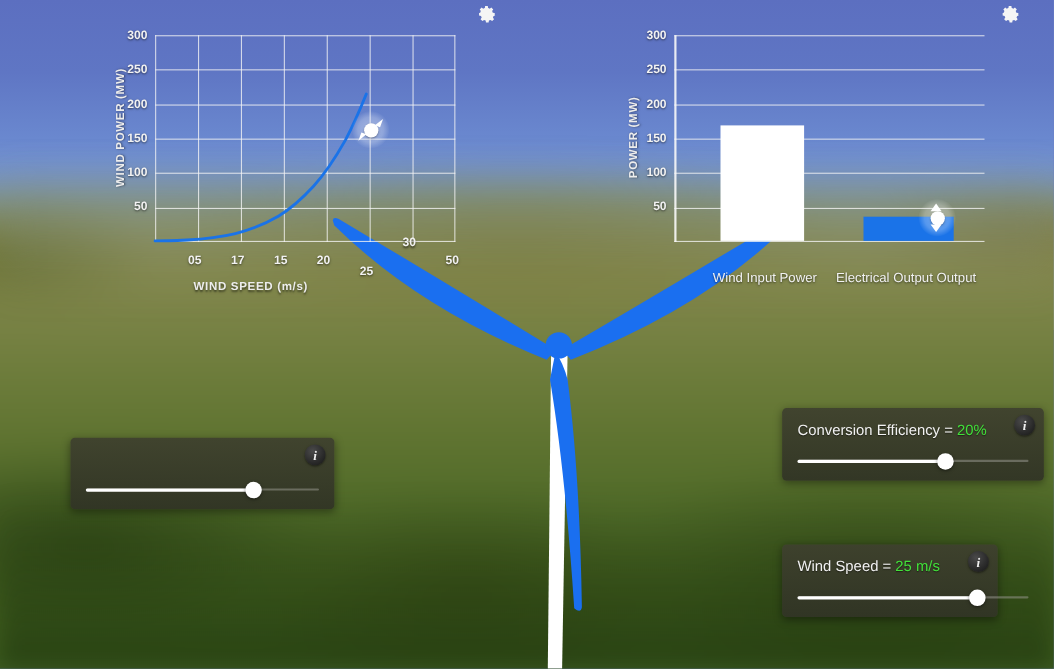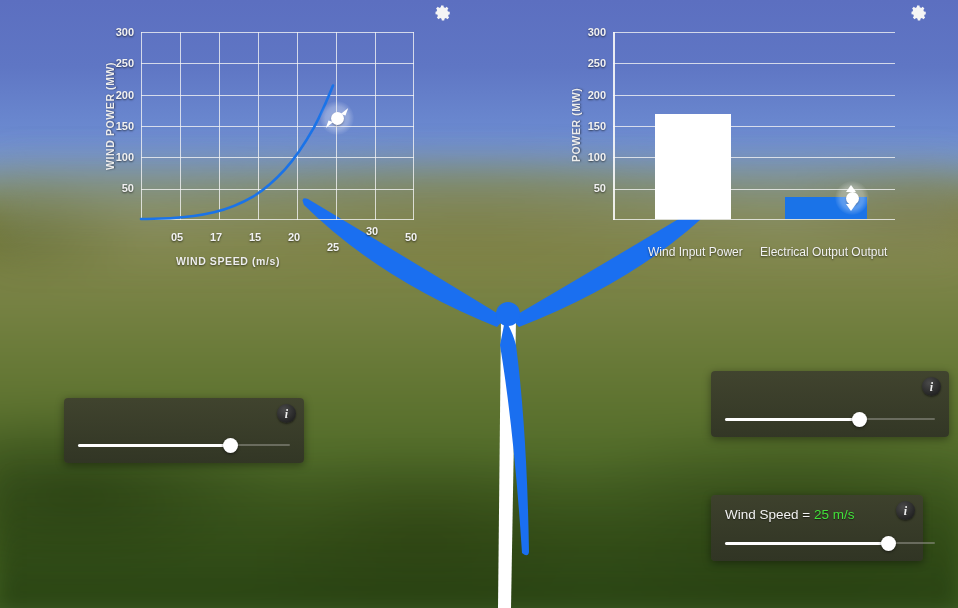--- a/index.html
+++ b/index.html
@@ -206,21 +206,21 @@
                C 155 125.3, 164 111.3, 173 95.4
                C 180 82.3, 186 68.4, 192 53.5" fill="none" stroke="#1a73e8" stroke-width="2.6" stroke-linecap="round"></path>
     </svg>
   </div>
 
   <div class="tick" style="left:171px; top:231px;">05</div>
   <div class="tick" style="left:210px; top:231px;">17</div>
   <div class="tick" style="left:249px; top:231px;">15</div>
   <div class="tick" style="left:288px; top:231px;">20</div>
   <div class="tick" style="left:327px; top:241px;">25</div>
-  <div class="tick" style="left:366px; top:225px;">30</div>
+  <div class="tick" style="left:366px; top:215px;">30</div>
   <div class="tick" style="left:405px; top:231px;">50</div>
 
   <div class="axis-label" style="left:228px; top:255px; transform:translateX(-50%);">WIND SPEED (m/s)</div>
 </div>
 
 <div class="handle" style="left:320px; top:101px;">
   <div class="knob"></div>
   <div class="arr" style="left:22px; top:6px; border-left:5px solid transparent; border-right:0; border-bottom:8px solid #fff; transform:rotate(20deg);"></div>
   <div class="arr" style="left:7px; top:20px; border-right:5px solid transparent; border-left:0; border-top:8px solid #fff; transform:rotate(20deg);"></div>
 </div>
@@ -264,29 +264,33 @@
 <div class="panel" style="left:64px; top:398px; width:240px; height:65px;">
   <div class="info-btn">i</div>
   <div class="slider" style="top:38px; width:212px;">
     <div class="track-off"></div>
     <div class="track-on" style="width:72%;"></div>
     <div class="thumb" style="left:72%;"></div>
   </div>
 </div>
 
 <div class="panel" style="left:711px; top:371px; width:238px; height:66px;">
+  <div class="ptitle">
+    <span>Conversion Efficiency =</span>
+    <span class="pval">20%</span>
+  </div>
   <div class="info-btn">i</div>
   <div class="slider" style="top:39px; width:210px;">
     <div class="track-off"></div>
     <div class="track-on" style="width:64%;"></div>
     <div class="thumb" style="left:64%;"></div>
   </div>
 </div>
 
-<div class="panel" style="left:711px; top:495px; width:212px; height:66px;">
+<div class="panel" style="left:711px; top:495px; width:196px; height:66px;">
   <div class="ptitle">
     <span>Wind Speed =</span>
     <span class="pval">25 m/s</span>
   </div>
   <div class="info-btn">i</div>
   <div class="slider" style="top:39px; width:210px;">
     <div class="track-off"></div>
     <div class="track-on" style="width:78%;"></div>
     <div class="thumb" style="left:78%;"></div>
   </div>

